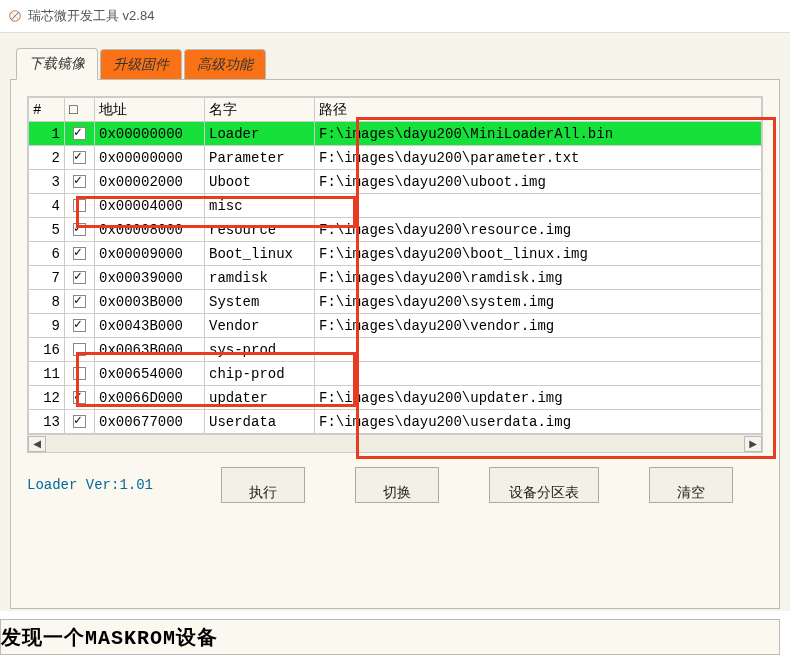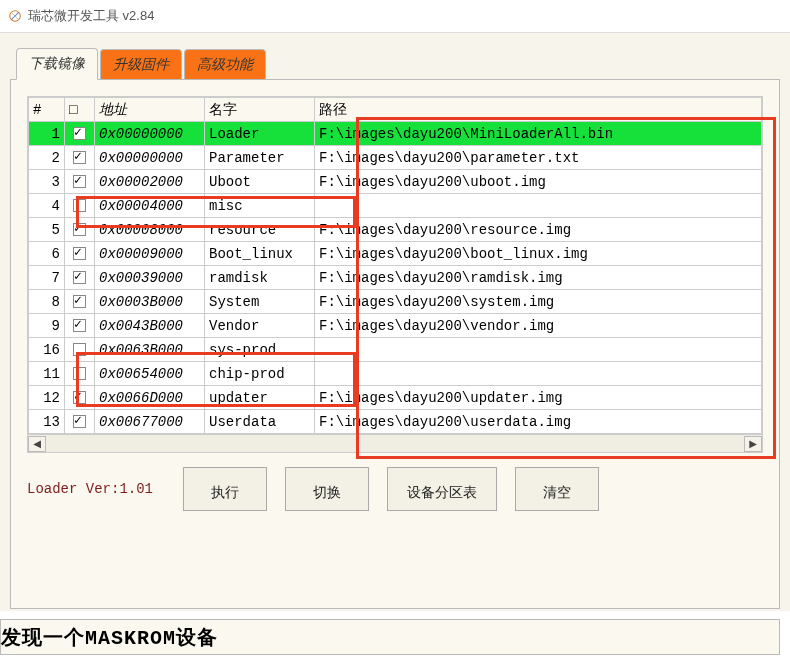--- a/index.html
+++ b/index.html
@@ -79,21 +79,21 @@
     text-overflow: ellipsis;
   }
   .grid th {
     background: #faf8ef;
     font-weight: normal;
     text-align: left;
     position: relative;
   }
   .col-idx  { width: 36px; text-align: right; padding-right: 6px; }
   .col-chk  { width: 30px; text-align: center; }
-  .col-addr { width: 110px; font-style: italic; }
+  .col-addr { width: 110px; }
   .col-name { width: 110px; }
   .col-path { }
   .grid tr.highlight td { background: #16e03a; }
   .chkbox {
     display: inline-block;
     width: 13px; height: 13px;
     border: 1px solid #888;
     background: #fff;
     vertical-align: middle;
     position: relative;
@@ -130,32 +130,33 @@
   }
   .btnrow {
     display: flex;
     align-items: center;
     gap: 18px;
     margin-top: 14px;
   }
   .loader-ver {
     font-family: "SimSun","Courier New",monospace;
     font-size: 14px;
-    color: #7f1d1d;
-    margin-right: 12px;
+    color: #0369a1;
+    margin-right: 18px;
   }
   .btn {
     min-width: 84px;
-    height: 44px;
+    height: 36px;
     padding: 16px 12px;
     background: #f3f1e6;
     border: 1px solid #aaa;
     font-size: 14px;
     cursor: pointer;
     color: #222;
+    margin-left: 32px;
   }
   .btn.wide { min-width: 110px; text-align: center; }
   .statusbar {
     margin: 8px 10px 0 0;
     border: 1px solid #bbb;
     background: #faf8ef;
     height: 36px;
     display: flex;
     align-items: center;
     justify-content: flex-start;

